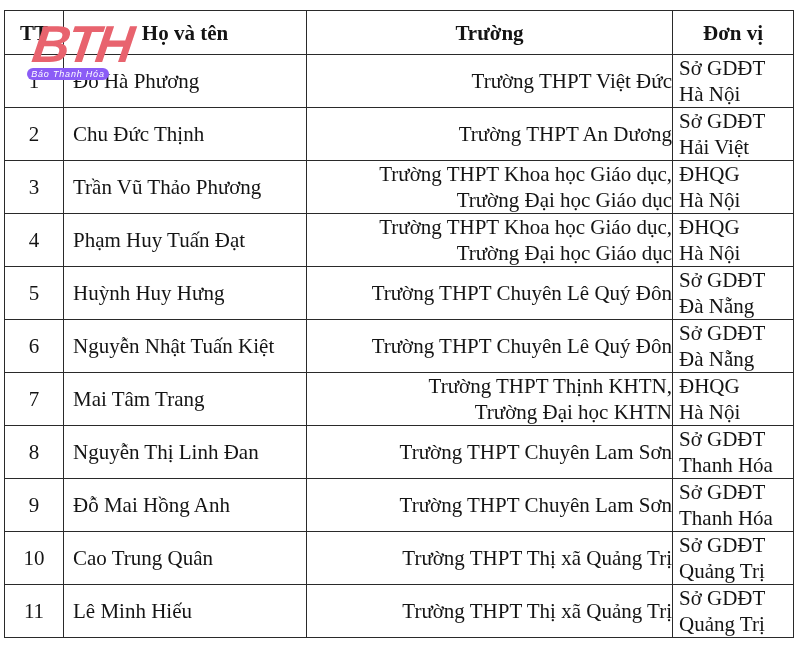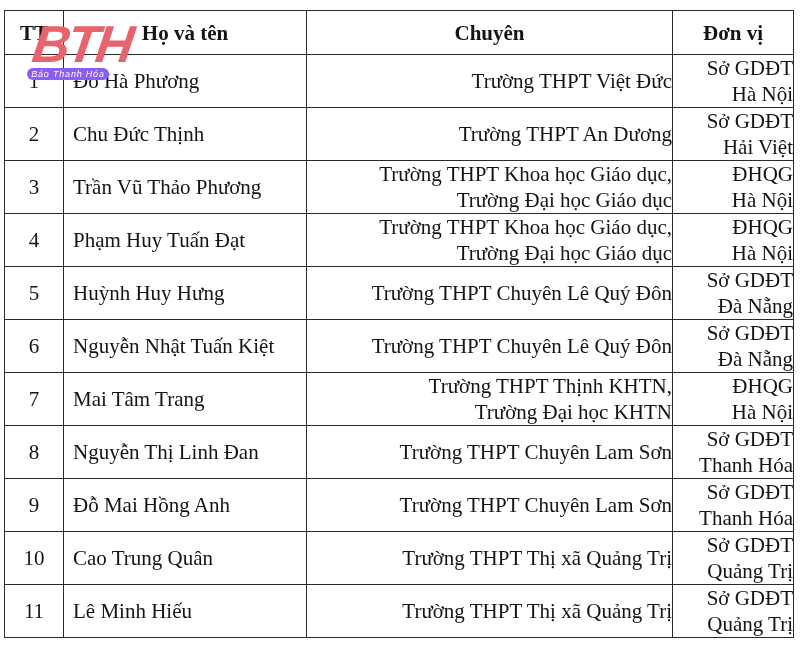--- a/index.html
+++ b/index.html
@@ -11,21 +11,21 @@
     }
     table.list td, table.list th {
       border: 1.5px solid #2a2a2a; padding: 0; vertical-align: middle;
       font-size: 21px; line-height: 26px;
     }
     table.list th { height: 43px; font-weight: bold; text-align: center; }
     table.list td { height: 52px; }
     .c-tt { width: 58px; text-align: center; }
     .c-name { width: 242px; padding-left: 9px !important; text-align: left; font-family: Liberation Serif, serif; }
     .c-school { width: 365px; padding-left: 9px !important; text-align: right; }
-    .c-unit { width: 120px; padding-left: 6px !important; text-align: right; }
+    .c-unit { width: 120px; padding-left: 6px !important; text-align: left; }
     th.c-name, th.c-school, th.c-unit { text-align: center; padding-left: 0 !important; }
     .line { display: block; }
 
     .logo {
       position: absolute; left: 27px; top: 24px; width: 82px; height: 58px;
     }
     .logo-text {
       position: absolute; left: 6px; top: -6px; width: 80px;
       font-family: "Liberation Sans", "DejaVu Sans", sans-serif;
       font-weight: bold; font-style: italic; font-size: 52px; line-height: 52px;
@@ -41,21 +41,21 @@
     }
   </style>
 </head>
 <body>
 
 <table class="list">
   <thead>
     <tr>
       <th class="c-tt">TT</th>
       <th class="c-name">Họ và tên</th>
-      <th class="c-school">Chuyên</th>
+      <th class="c-school">Trường</th>
       <th class="c-unit">Đơn vị</th>
     </tr>
   </thead>
   <tbody id="rows">
       <tr>
         <td class="c-tt">1</td>
         <td class="c-name">Đỗ Hà Phương</td>
         <td class="c-school">
           <span class="line">Trường THPT Việt Đức</span>
         </td>

